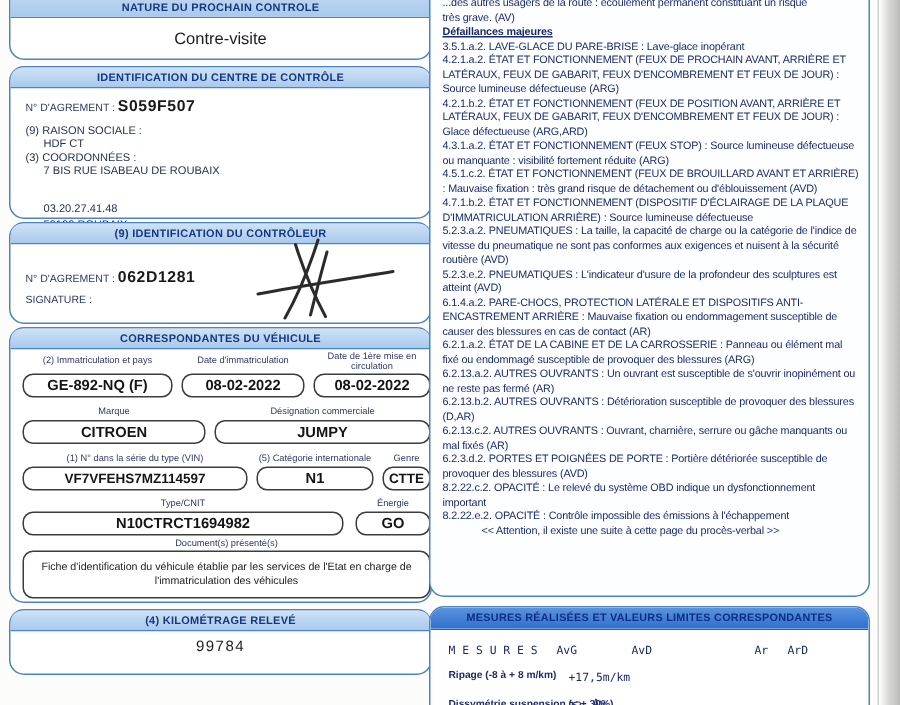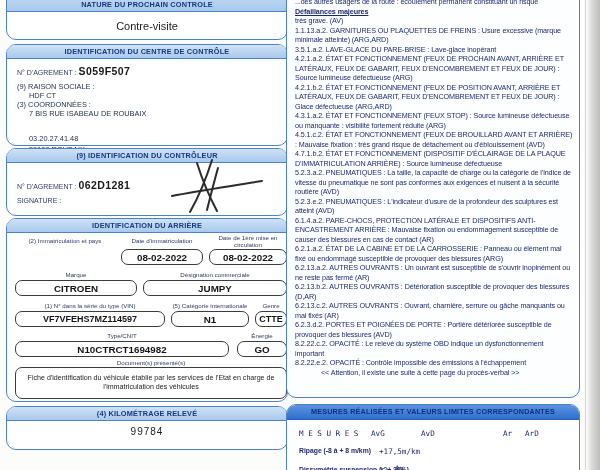--- a/index.html
+++ b/index.html
@@ -100,25 +100,26 @@
     <div class="idline" style="left:10px;top:48px;">SIGNATURE :</div>
   </div>
   <svg id="sig" viewBox="0 0 118 56">
     <path d="M62 2 C57 18 49 38 40 54"></path>
     <path d="M47 5 C52 21 59 38 67 53"></path>
     <path d="M57 52 C60 40 64 24 68 10"></path>
     <path d="M22 38 C48 33 82 28 112 23"></path>
   </svg>
 
   <div class="box" style="top:218px;height:184px;">
-    <div class="box-hd">IDENTIFICATION DU ARRIÈRE</div>
+    <div class="box-hd">CORRESPONDANTES DU VÉHICULE</div>
 
     <div class="flbl" style="left:8px;top:19px;width:100px;">(2) Immatriculation et pays</div>
     <div class="flbl" style="left:114px;top:19px;width:82px;">Date d'immatriculation</div>
     <div class="flbl" style="left:202px;top:16px;width:78px;">Date de 1ère mise en circulation</div>
+    <div class="vbox" style="left:8px;top:30px;width:100px;">GE-892-NQ (F)</div>
     <div class="vbox" style="left:114px;top:30px;width:82px;">08-02-2022</div>
     <div class="vbox" style="left:202px;top:30px;width:78px;">08-02-2022</div>
 
     <div class="flbl" style="left:8px;top:53px;width:122px;">Marque</div>
     <div class="flbl" style="left:136px;top:53px;width:144px;">Désignation commerciale</div>
     <div class="vbox" style="left:8px;top:61px;width:122px;">CITROEN</div>
     <div class="vbox" style="left:136px;top:61px;width:144px;">JUMPY</div>
 
     <div class="flbl" style="left:8px;top:84px;width:150px;">(1) N° dans la série du type (VIN)</div>
     <div class="flbl" style="left:164px;top:84px;width:78px;">(5) Catégorie internationale</div>
@@ -137,25 +138,24 @@
   </div>
 
   <div class="box" style="top:406px;height:44px;">
     <div class="box-hd">(4) KILOMÉTRAGE RELEVÉ</div>
     <div class="ctr" style="font-size:10px;letter-spacing:1px;color:#1c1c1c;line-height:22px;">99784</div>
   </div>
 
 
   <div id="def-panel">
     <div class="def-txt">...des autres usagers de la route : écoulement permanent constituant un risque</div>
+    <div class="def-txt">très grave. (AV)</div>
     <div class="def-txt def-title">Défaillances majeures</div>
-    <div class="def-txt">très grave. (AV)</div>
     <div class="def-txt">
 
-    <div class="def-item">1.1.13.a.2. GARNITURES OU PLAQUETTES DE FREINS : Usure excessive (marque minimale atteinte) (ARG,ARD)</div>
         <div class="def-item">3.5.1.a.2. LAVE-GLACE DU PARE-BRISE : Lave-glace inopérant</div>
         <div class="def-item">4.2.1.a.2. ÉTAT ET FONCTIONNEMENT (FEUX DE PROCHAIN AVANT, ARRIÈRE ET LATÉRAUX, FEUX DE GABARIT, FEUX D'ENCOMBREMENT ET FEUX DE JOUR) : Source lumineuse défectueuse (ARG)</div>
         <div class="def-item">4.2.1.b.2. ÉTAT ET FONCTIONNEMENT (FEUX DE POSITION AVANT, ARRIÈRE ET LATÉRAUX, FEUX DE GABARIT, FEUX D'ENCOMBREMENT ET FEUX DE JOUR) : Glace défectueuse (ARG,ARD)</div>
         <div class="def-item">4.3.1.a.2. ÉTAT ET FONCTIONNEMENT (FEUX STOP) : Source lumineuse défectueuse ou manquante : visibilité fortement réduite (ARG)</div>
         <div class="def-item">4.5.1.c.2. ÉTAT ET FONCTIONNEMENT (FEUX DE BROUILLARD AVANT ET ARRIÈRE) : Mauvaise fixation : très grand risque de détachement ou d'éblouissement (AVD)</div>
         <div class="def-item">4.7.1.b.2. ÉTAT ET FONCTIONNEMENT (DISPOSITIF D'ÉCLAIRAGE DE LA PLAQUE D'IMMATRICULATION ARRIÈRE) : Source lumineuse défectueuse</div>
         <div class="def-item">5.2.3.a.2. PNEUMATIQUES : La taille, la capacité de charge ou la catégorie de l'indice de vitesse du pneumatique ne sont pas conformes aux exigences et nuisent à la sécurité routière (AVD)</div>
         <div class="def-item">5.2.3.e.2. PNEUMATIQUES : L'indicateur d'usure de la profondeur des sculptures est atteint (AVD)</div>
         <div class="def-item">6.1.4.a.2. PARE-CHOCS, PROTECTION LATÉRALE ET DISPOSITIFS ANTI-ENCASTREMENT ARRIÈRE : Mauvaise fixation ou endommagement susceptible de causer des blessures en cas de contact (AR)</div>
         <div class="def-item">6.2.1.a.2. ÉTAT DE LA CABINE ET DE LA CARROSSERIE : Panneau ou élément mal fixé ou endommagé susceptible de provoquer des blessures (ARG)</div>

